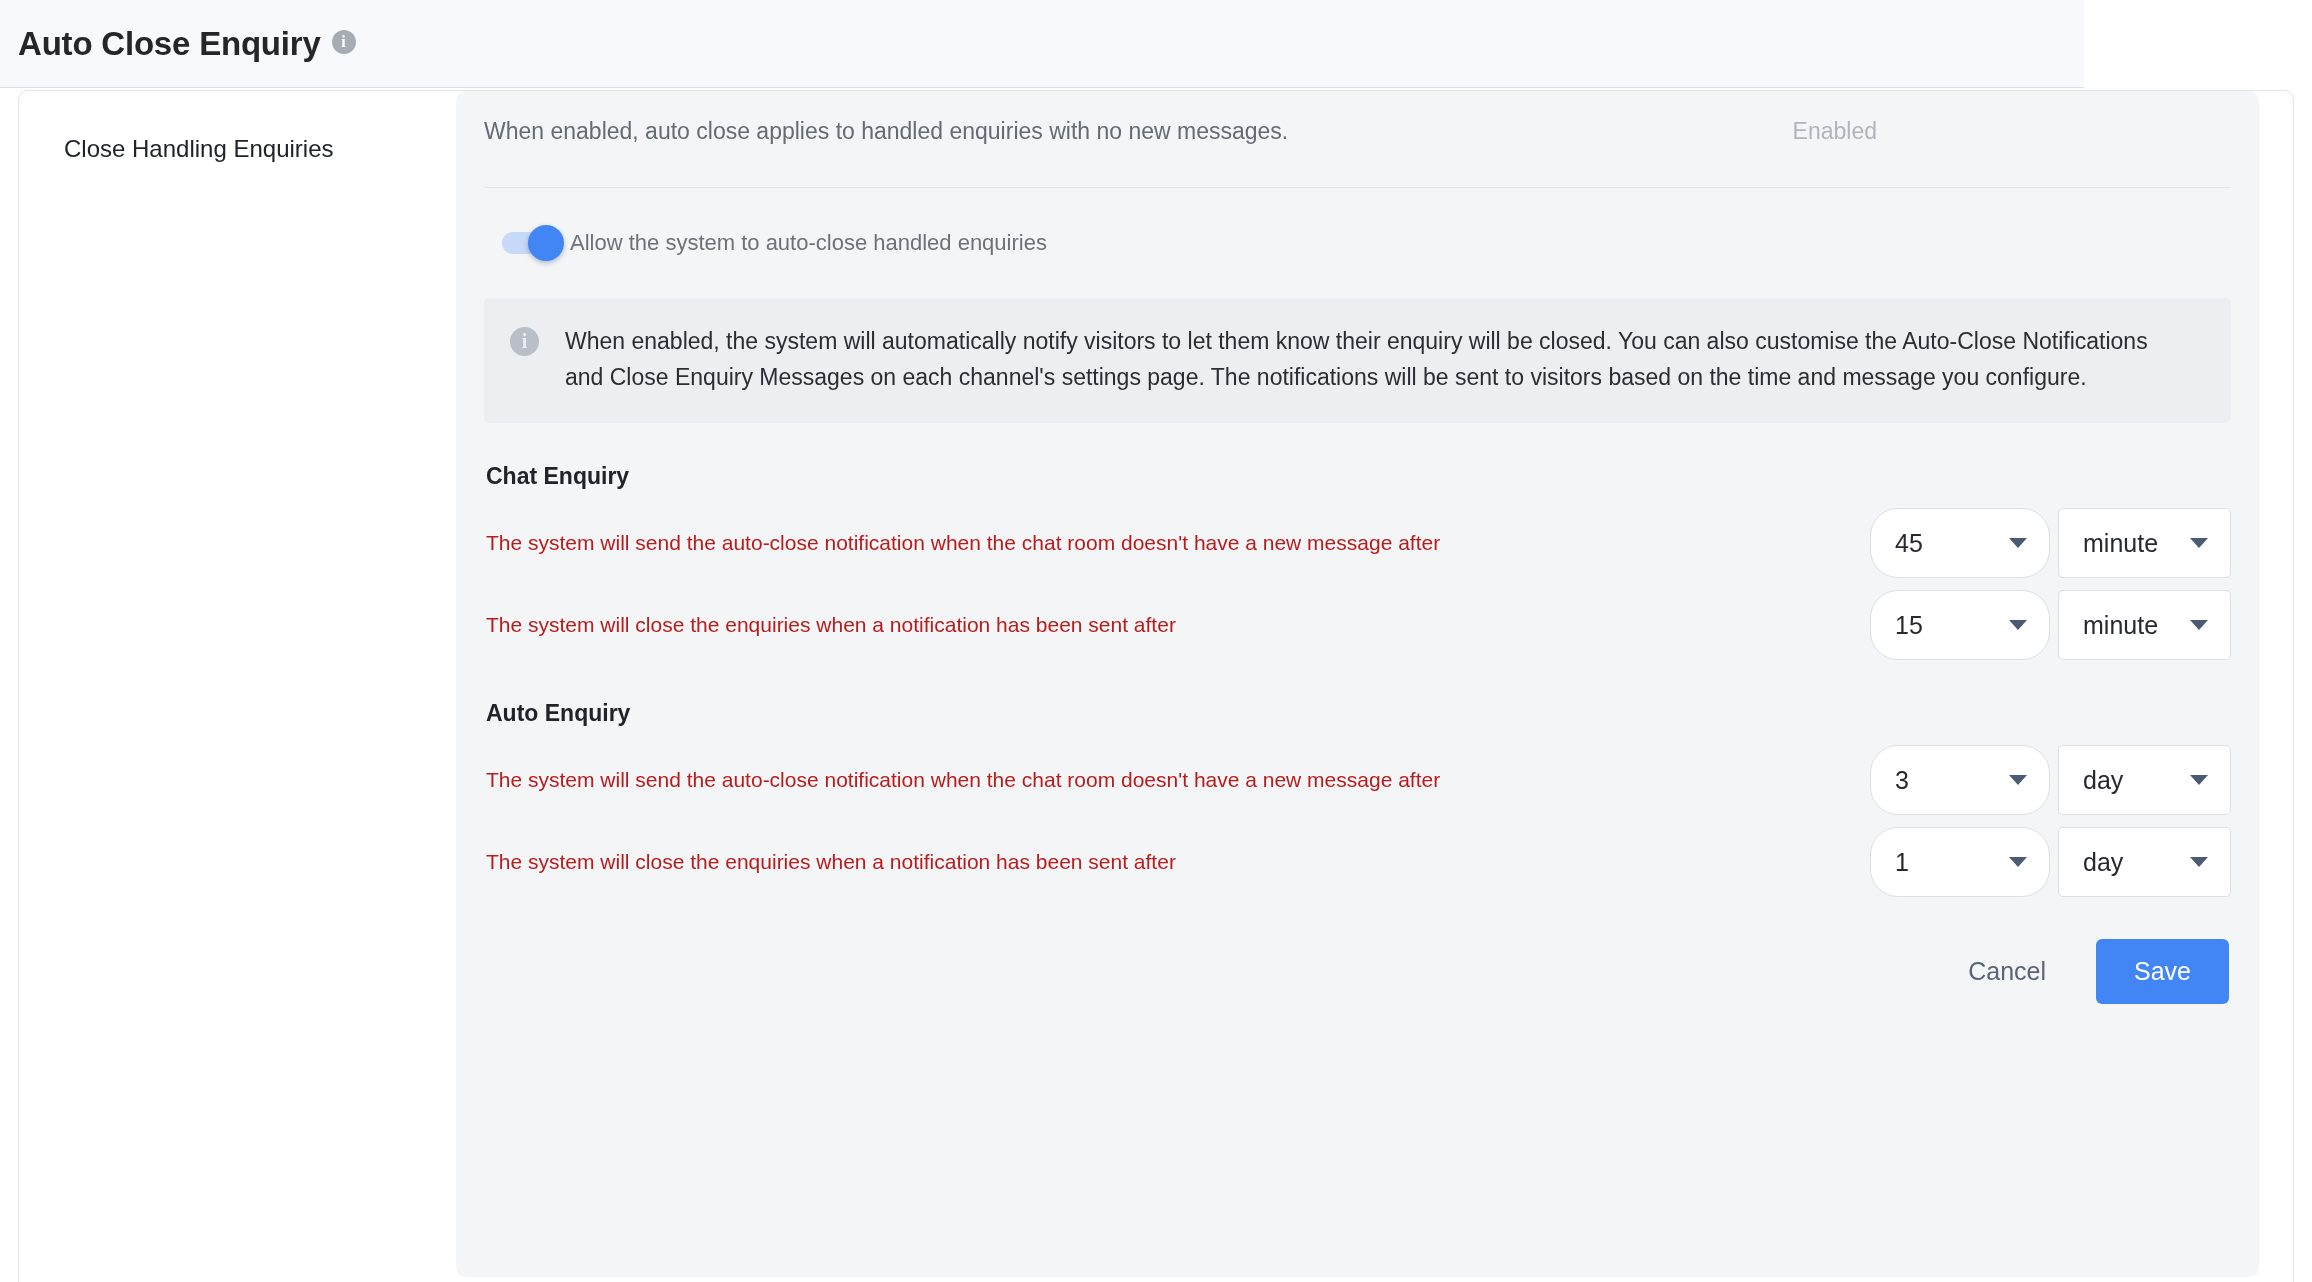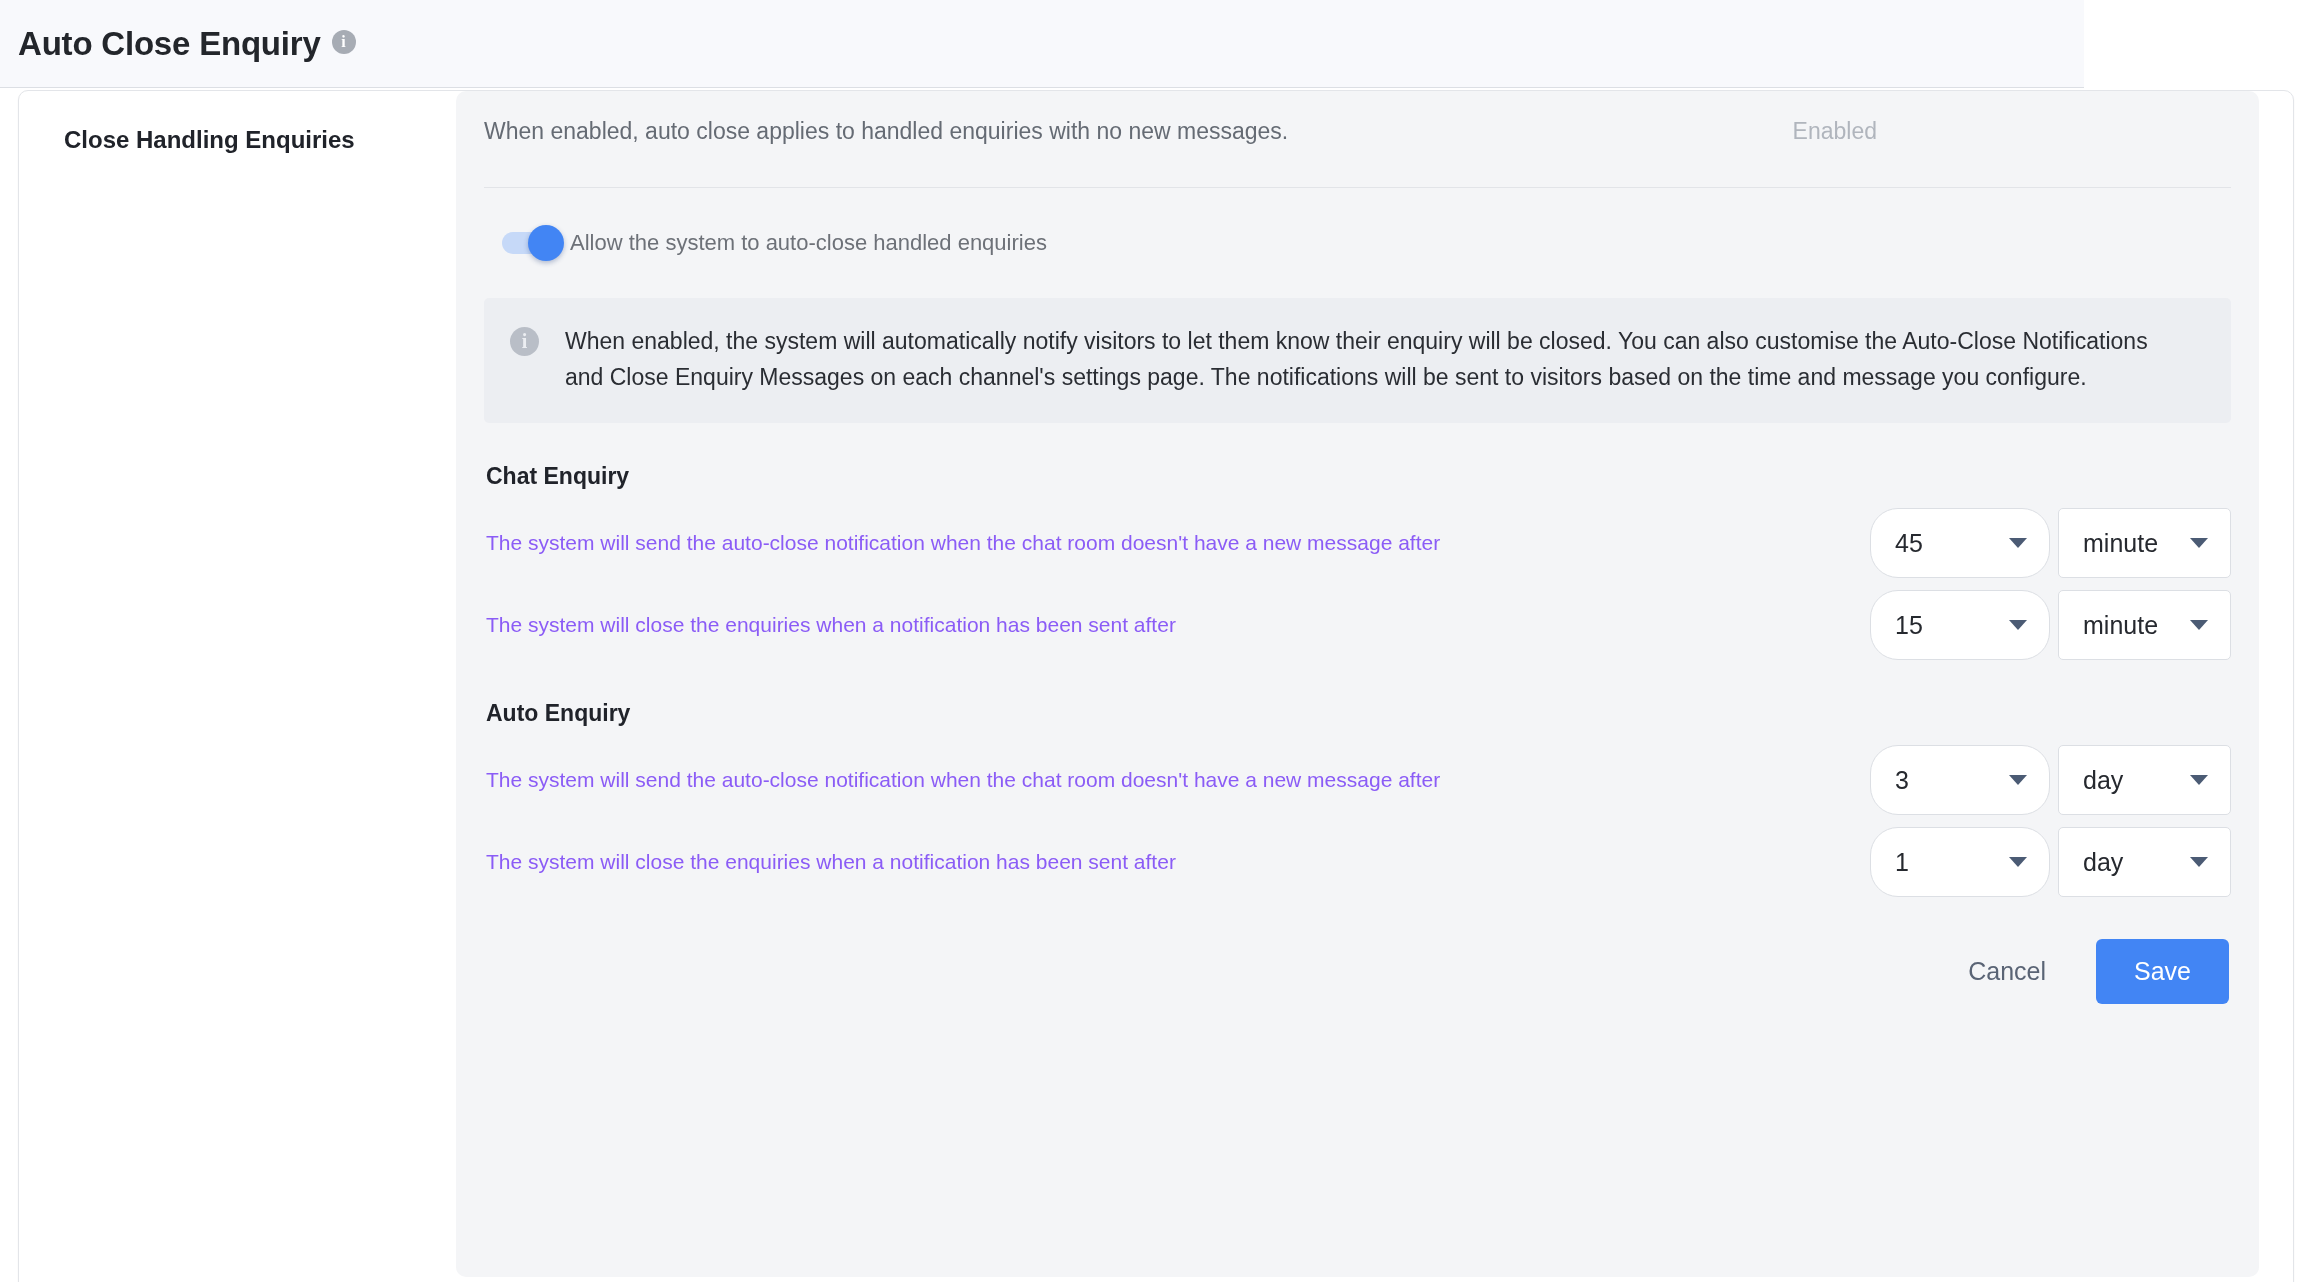--- a/index.html
+++ b/index.html
@@ -78,24 +78,24 @@
     position: absolute;
     left: 0;
     top: 0;
     width: 437px;
     height: 100%;
     box-sizing: border-box;
     padding: 24px 0 0 45px;
   }
   .section-label {
     font-size: 24px;
-    font-weight: bold;
+    font-weight: normal;
     color: #20232a;
     line-height: 1.2;
-    margin-top: 11px;
+    margin-top: 20px;
   }
 
   
   .card-right {
     position: absolute;
     left: 437px;
     top: 0;
     width: 1803px;
     height: 1186px;
     background: #f4f5f7;
@@ -211,21 +211,21 @@
   }
   .setting-row {
     display: flex;
     align-items: center;
     justify-content: space-between;
     margin-top: 18px;
   }
   .setting-row.tight { margin-top: 12px; }
   .setting-text {
     font-size: 21px;
-    color: #8b5cf6;
+    color: #b91c1c;
     padding-left: 2px;
     text-align: center;
   }
   .selects {
     display: flex;
     align-items: center;
     flex: 0 0 auto;
   }
   .select {
     position: relative;

